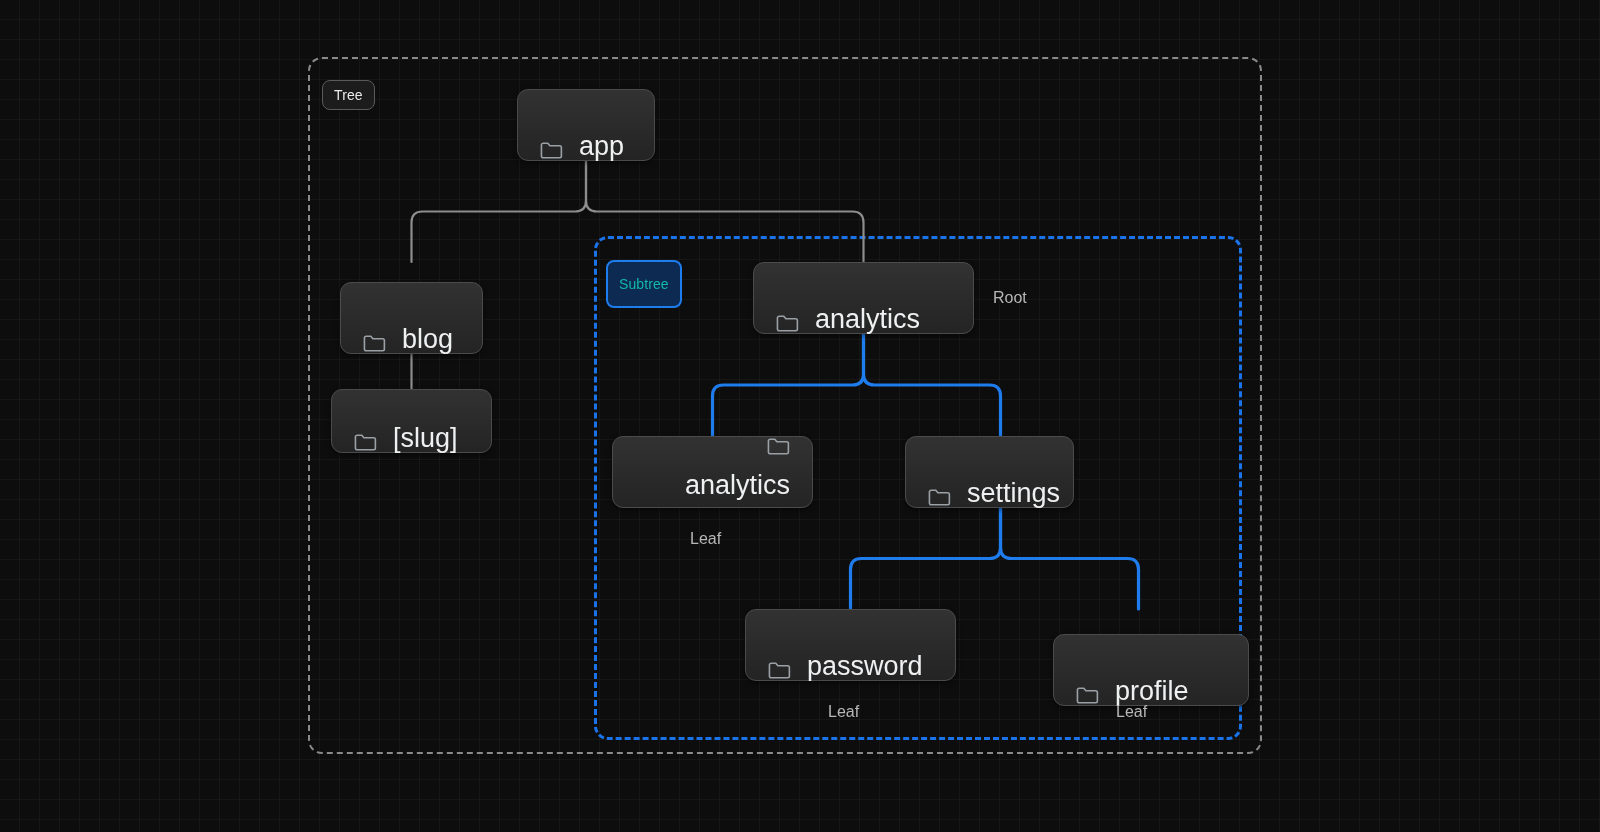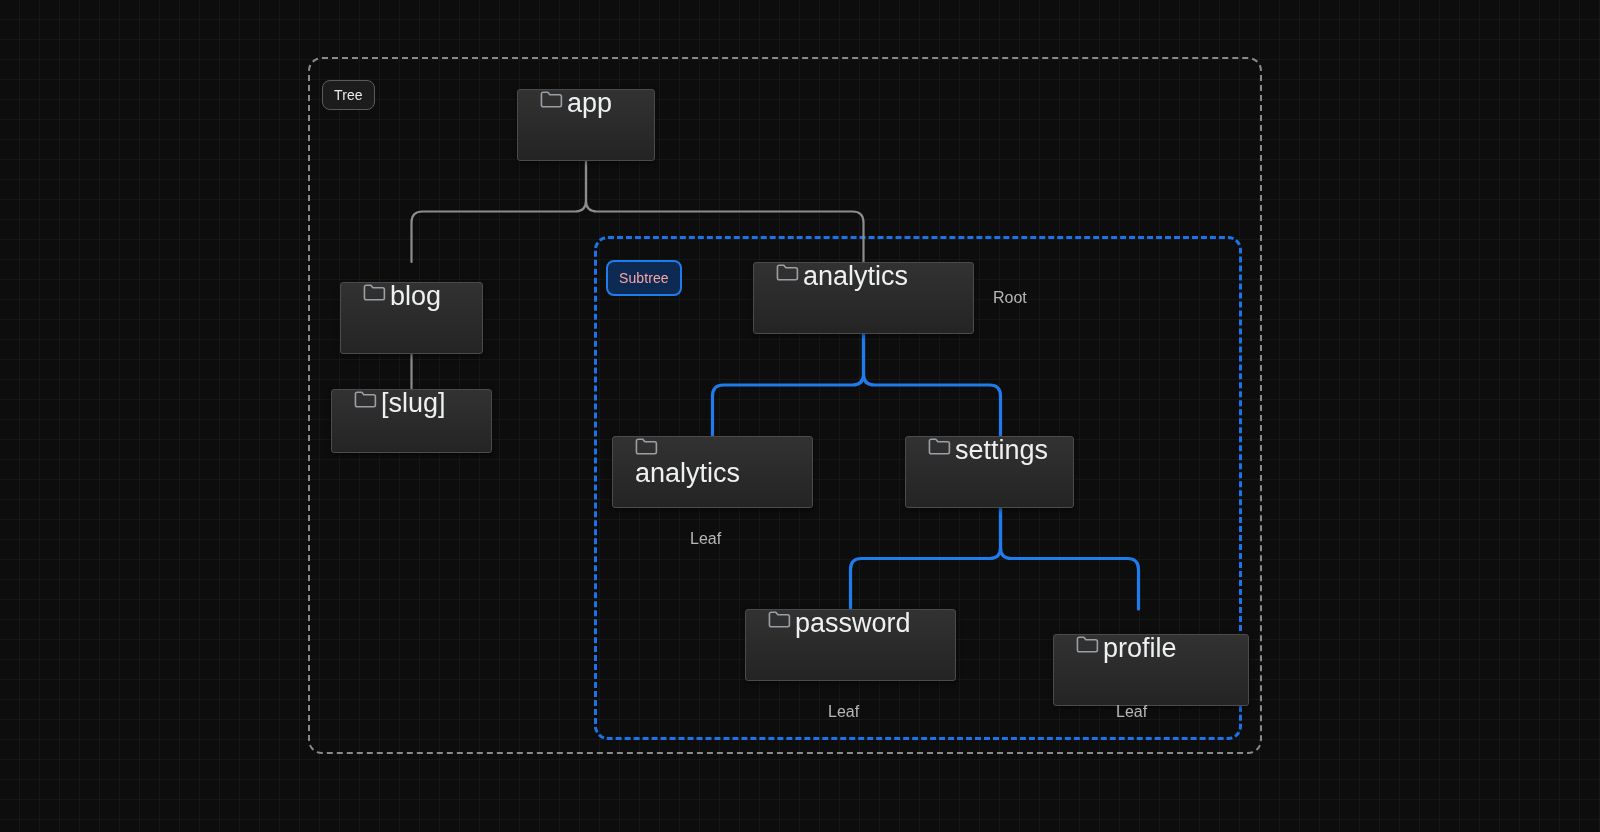--- a/index.html
+++ b/index.html
@@ -62,32 +62,32 @@
     margin-top: 11px;
   }
   .group-badge.tree {
     background: #1c1c1c;
     border: 1.5px solid #5a5a5a;
     color: #eaeaea;
   }
   .group-badge.subtree {
     background: #0c2a52;
     border: 2.5px solid #1f7ced;
-    color: #fca5a5;
-    height: 36px;
+    color: #14b8a6;
+    height: 48px;
   }
 
   
   .node {
     position: absolute;
     display: flex;
-    align-items: flex-start;
-    gap: 4px;
+    align-items: flex-end;
+    gap: 16px;
     padding: 0 22px;
-    border-radius: 3px;
+    border-radius: 11px;
     background: linear-gradient(180deg, #323232 0%, #2a2a2a 55%, #242424 100%);
     border: 1.5px solid #4b4b4b;
     box-sizing: border-box;
     box-shadow: 0 2px 5px rgba(0,0,0,0.45);
     color: #eef0f2;
   }
   .node-label {
     font-size: 27px;
     line-height: 1;
     color: #eef0f2;

